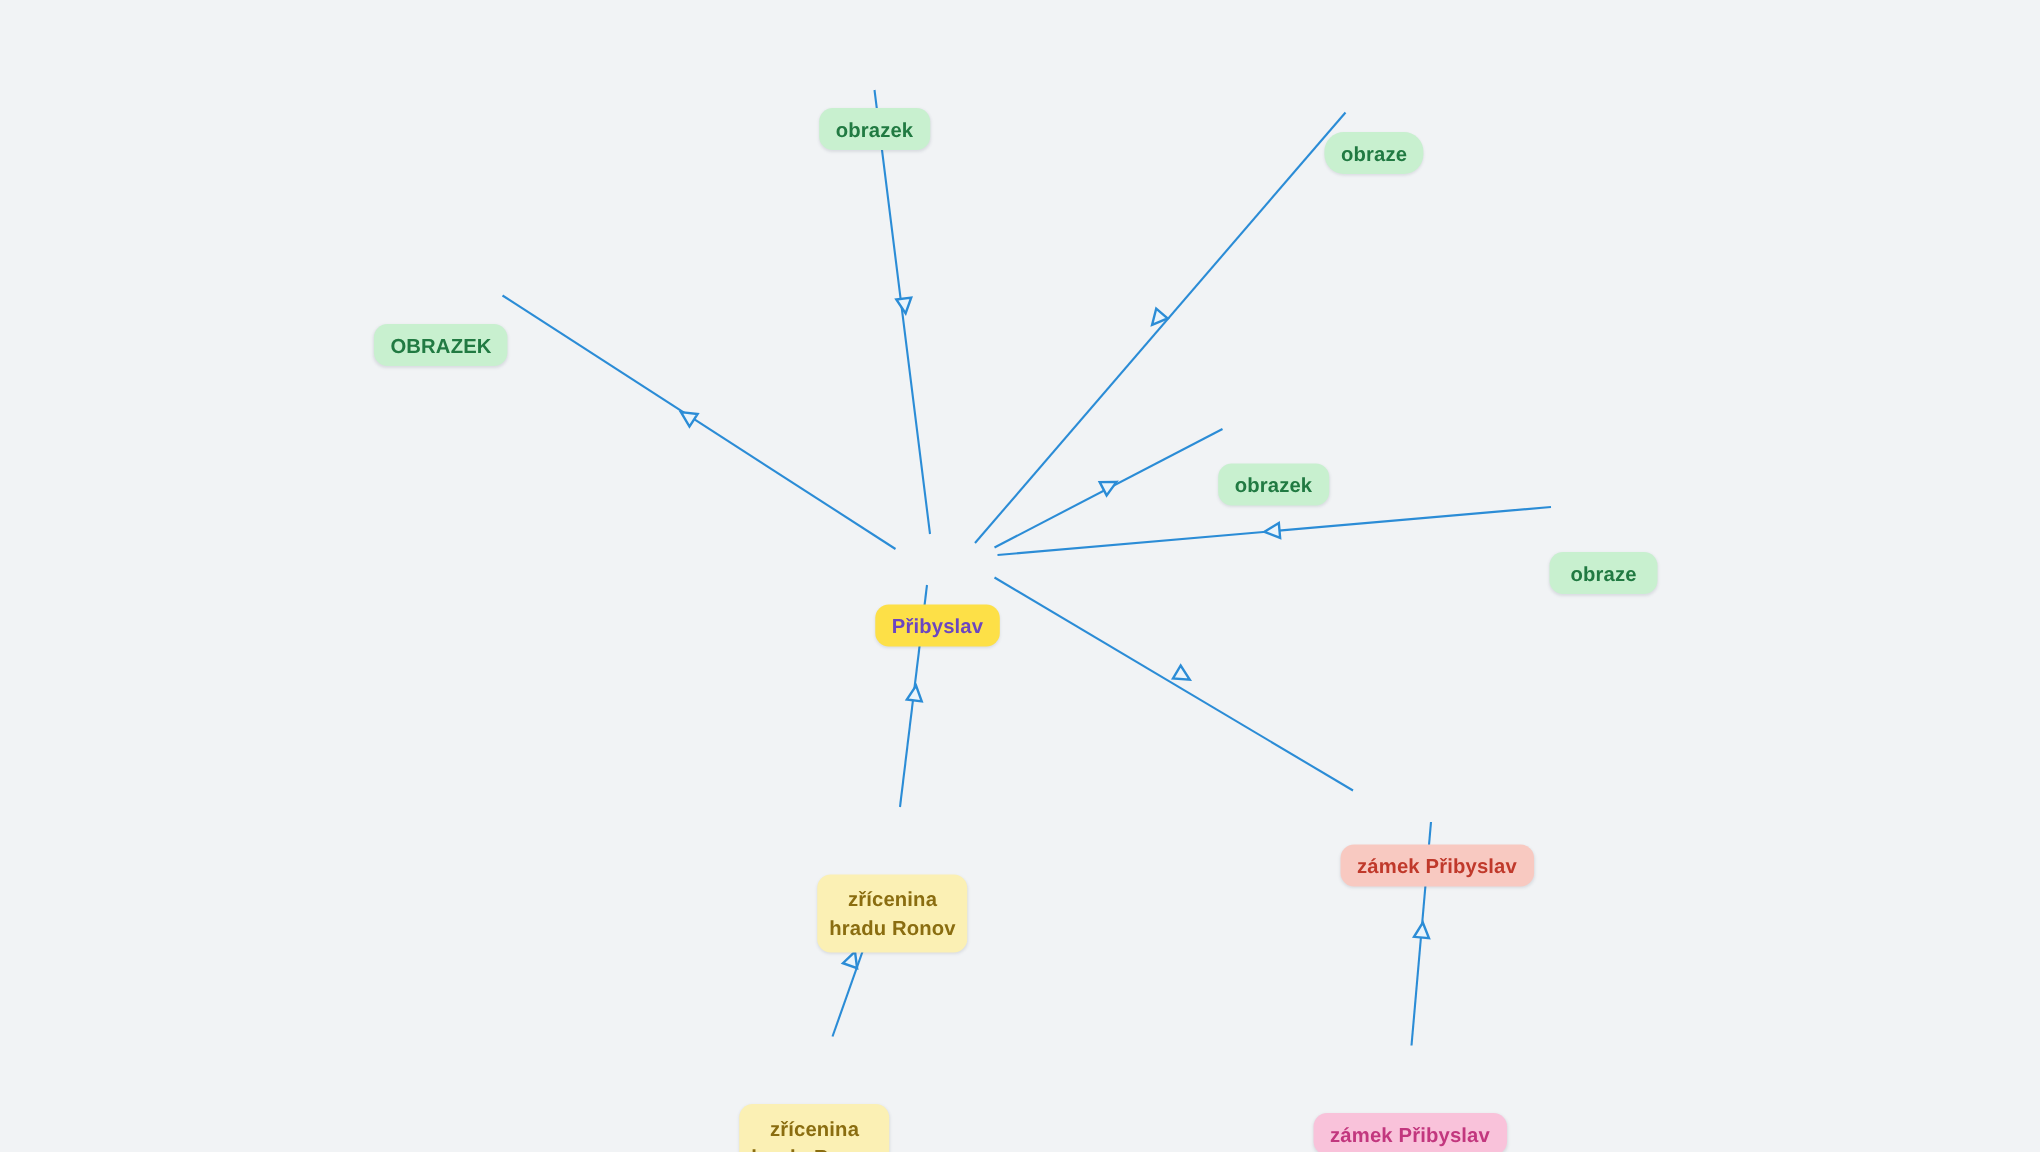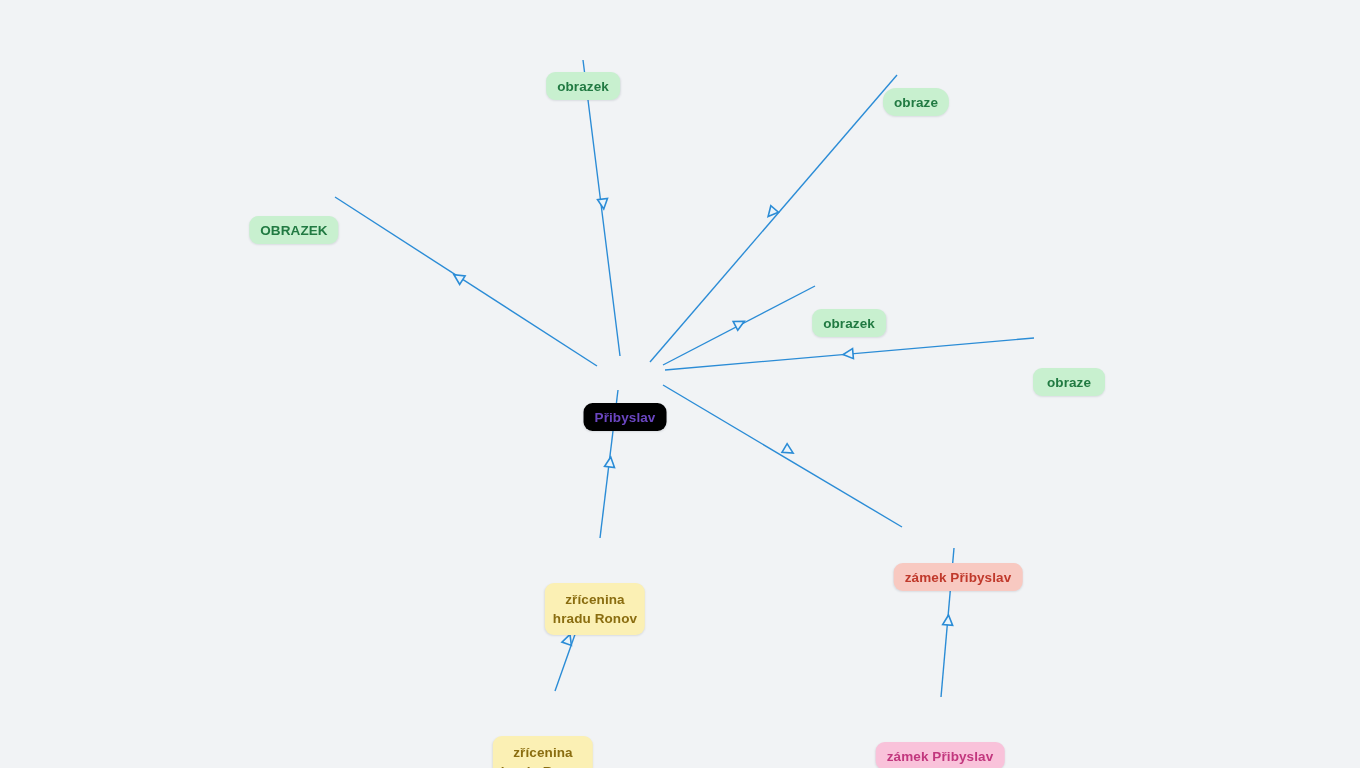--- a/index.html
+++ b/index.html
@@ -39,21 +39,21 @@
     letter-spacing: 0.1px;
     white-space: pre-line;
     box-shadow: 0 1px 2px rgba(60,70,90,0.13);
     transform: translate(-50%, -50%);
     padding: 5px 11px;
     user-select: none;
     cursor: pointer;
     margin-top: 44px;
   }
   .node.green  { background: #c8f0cf; color: #217a42; }
-  .node.purple { background: #000000; color: #6b46c1; }
+  .node.purple { background: #fde047; color: #6b46c1; }
   .node.yellow { background: #fbf0b4; color: #8a6d10; }
   .node.red    { background: #f8c9c1; color: #c0392b; }
   .node.pink   { background: #f9c2da; color: #c2377e; }
   .node.two-line { line-height: 19px; padding: 7px 8px; }
 </style>
 </head>
 <body>
 
 <div id="graph-canvas">
   <svg id="edge-layer" viewBox="0 0 1360 768" xmlns="http://www.w3.org/2000/svg">

